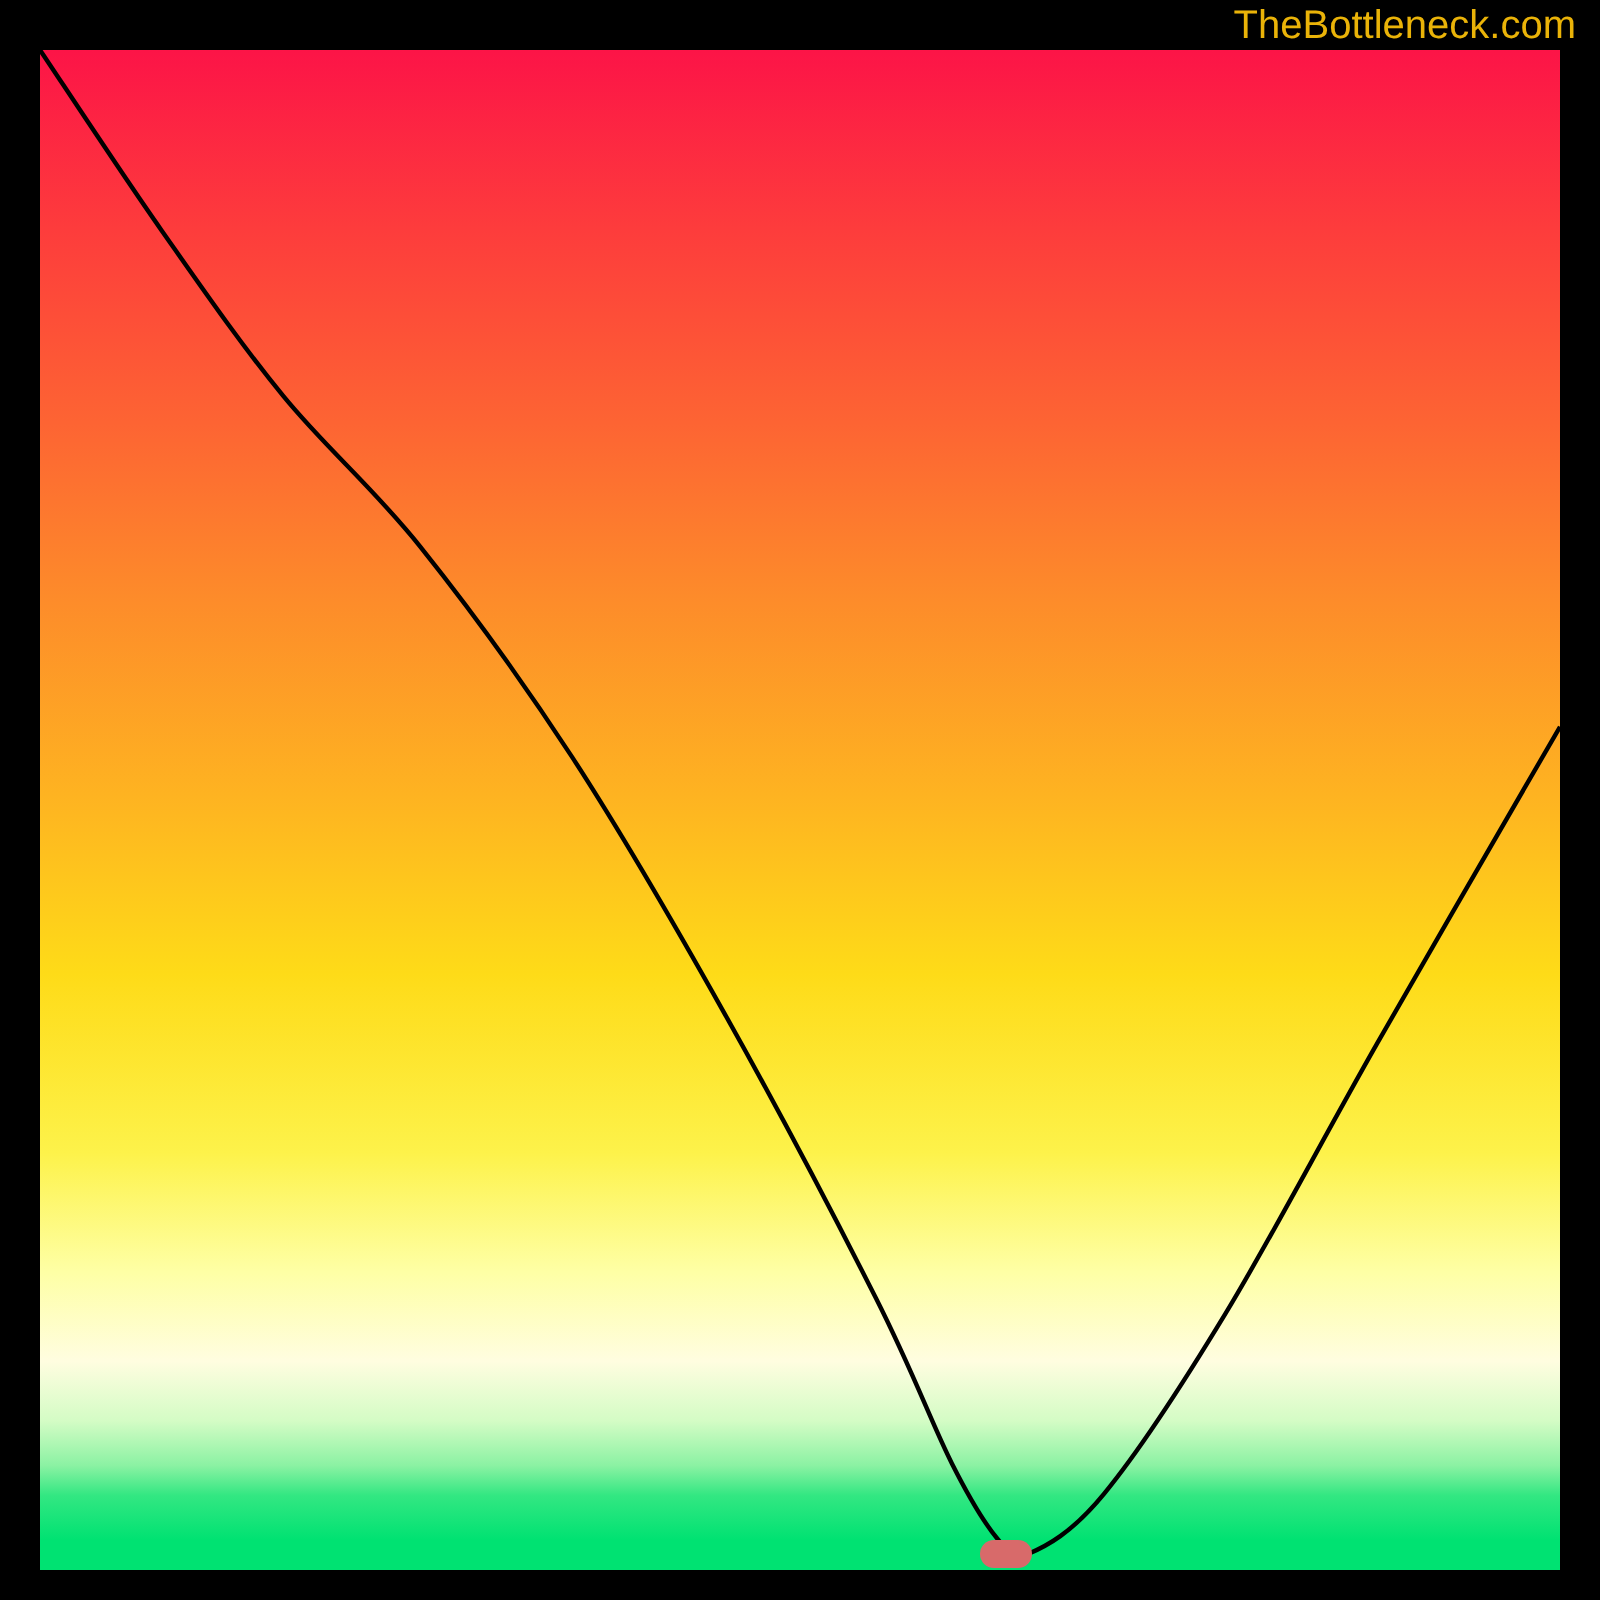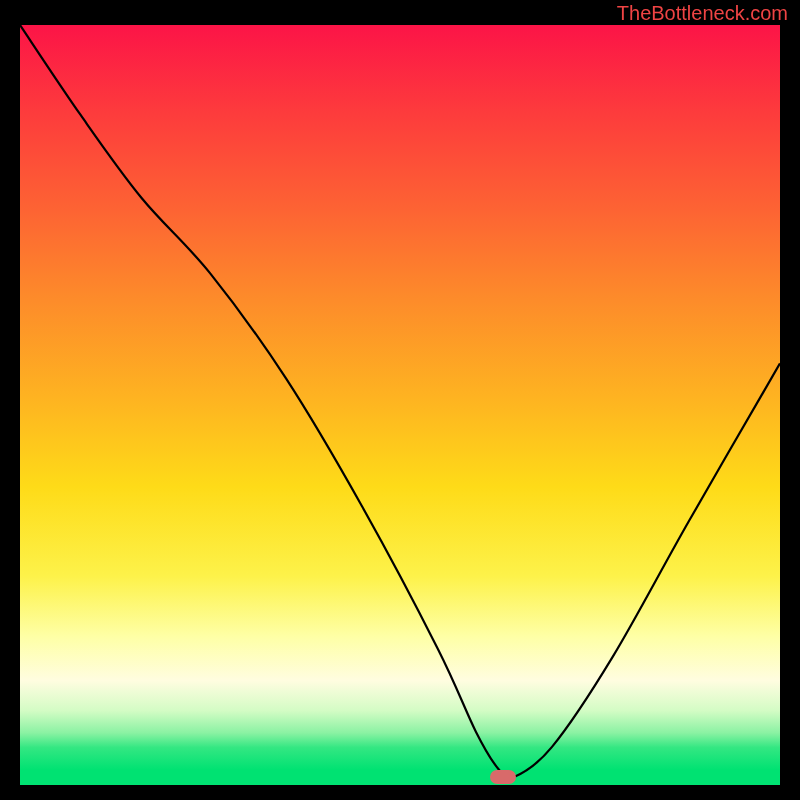--- a/index.html
+++ b/index.html
@@ -7,21 +7,21 @@
     width: 800px;
     height: 800px;
     background: #000;
     position: relative;
     font-family: Arial, sans-serif;
   }
   .watermark {
     position: absolute;
     top: 2px;
     right: 12px;
-    color: #ef4444;
+    color: #eab308;
     font-size: 20px;
     font-weight: 500;
     z-index: 10;
   }
   .frame {
     position: absolute;
     left: 20px;
     top: 25px;
     width: 760px;
     height: 760px;

